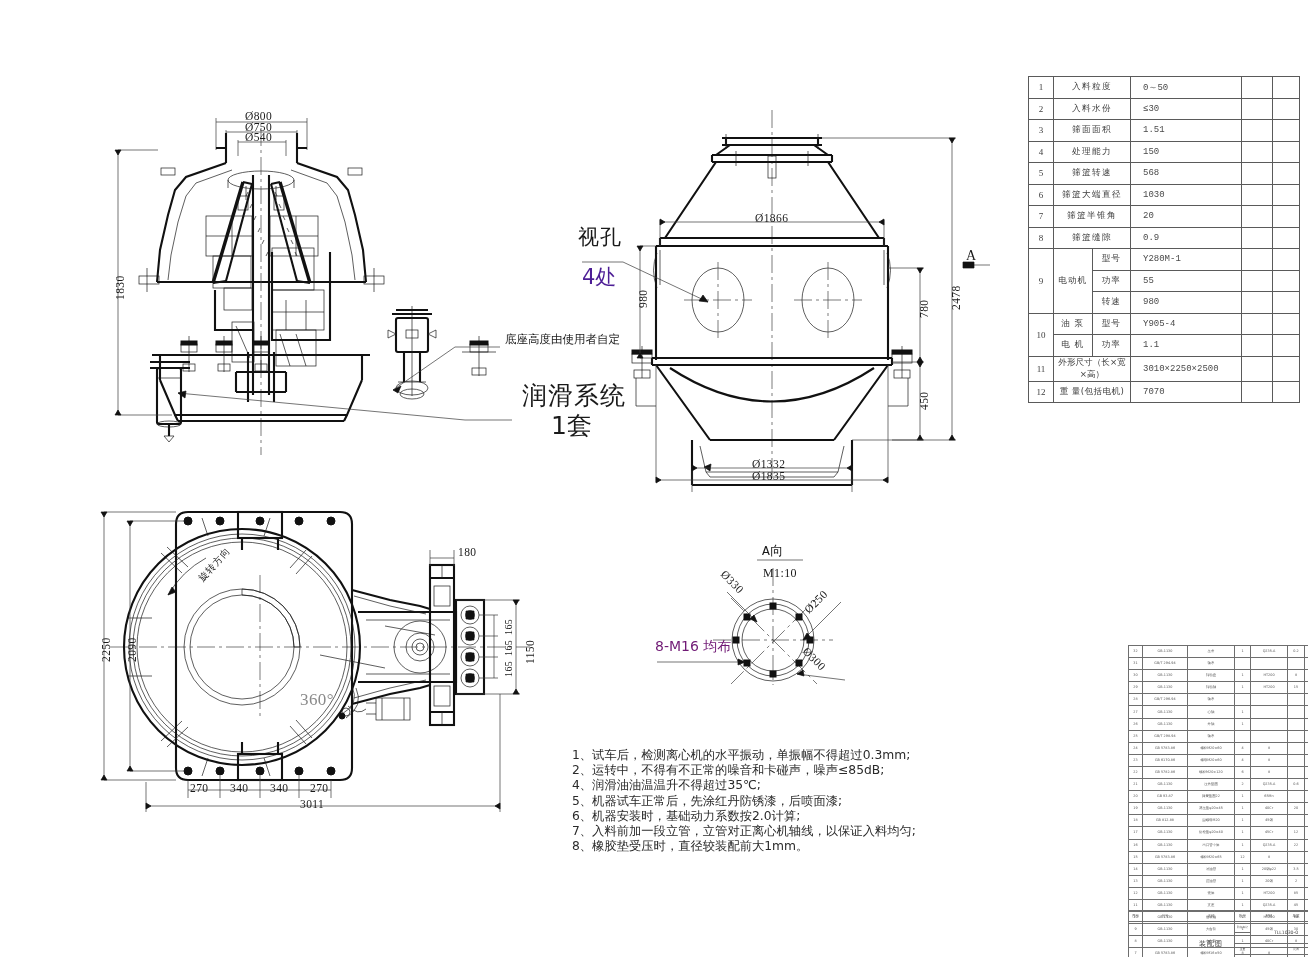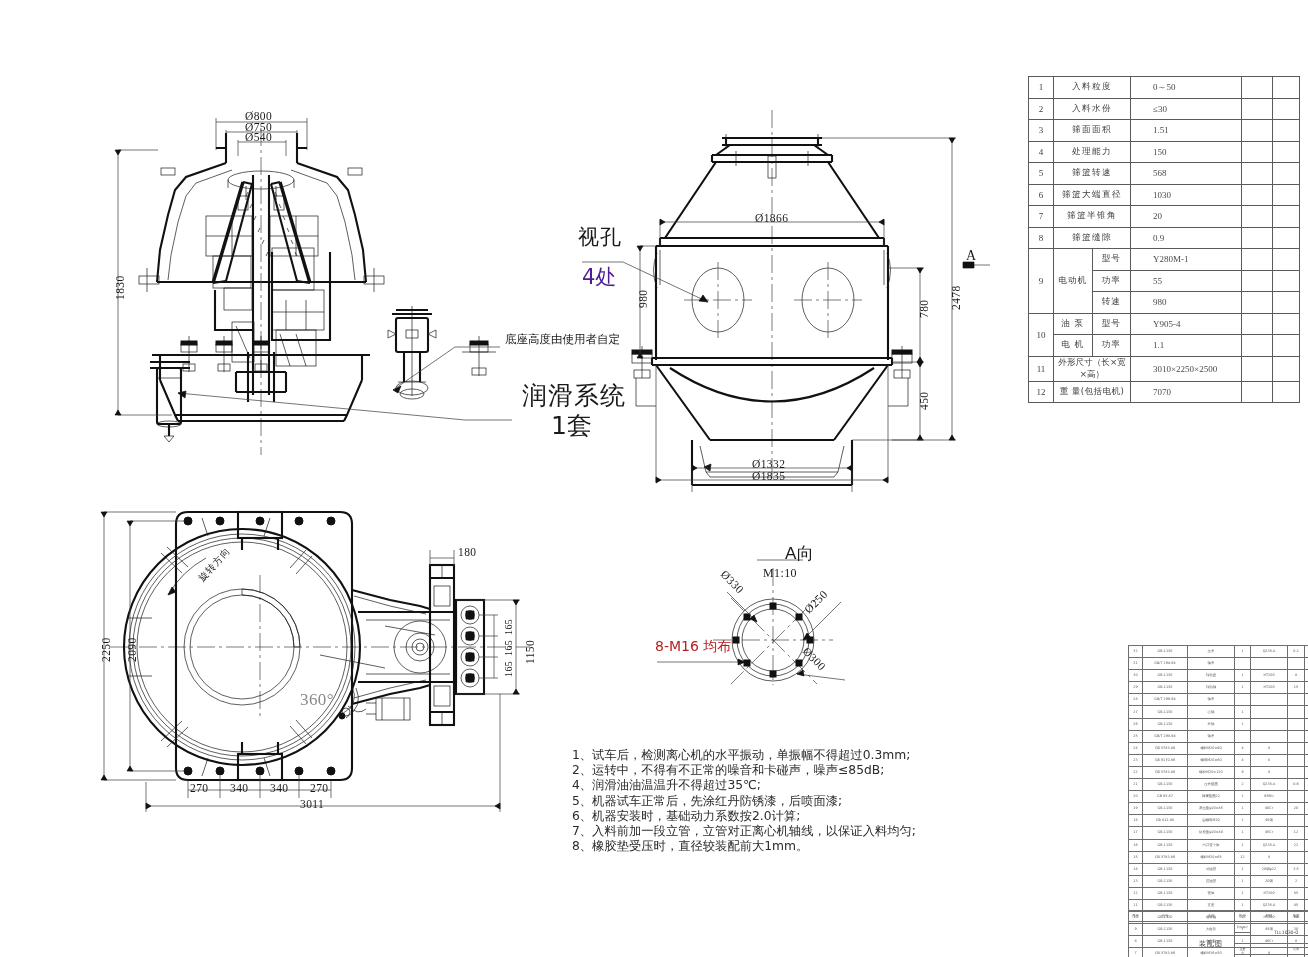--- a/index.html
+++ b/index.html
@@ -25,21 +25,21 @@
   #spec-table td{border:1px solid #5a5a5a;height:20.5px;padding:0 2px;
       color:#3d3d3d;vertical-align:middle;}
   #spec-table td.no{width:20px;text-align:center;font-family:"Liberation Serif",serif;
       font-size:9px;}
   #spec-table td.nm{width:72px;text-align:center;
       font-family:"DejaVu Sans",sans-serif;font-size:8.6px;letter-spacing:1.4px;}
   #spec-table td.nm2{width:38px;text-align:center;
       font-family:"DejaVu Sans",sans-serif;font-size:8.6px;letter-spacing:1px;}
   #spec-table td.sub{width:34px;text-align:center;
       font-family:"DejaVu Sans",sans-serif;font-size:8.6px;letter-spacing:1px;}
-  #spec-table td.val{padding-left:22px;font-family:Liberation Serif, serif;
+  #spec-table td.val{padding-left:12px;font-family:Liberation Mono, monospace;
       font-size:9px;color:#4a4a4a;}
   #spec-table td.unit{width:26px;}
   #spec-table td.u2{width:22px;}
 
   
   #tech-req{left:572px;top:748px;width:430px;}
   #tech-title{text-align:center;font-family:"DejaVu Sans",sans-serif;
       font-size:15px;color:#2a2a2a;letter-spacing:1px;margin-bottom:3px;}
   .treq{font-family:"DejaVu Sans",sans-serif;font-size:12.3px;color:#2a2a2a;
       line-height:15.2px;white-space:nowrap;}
@@ -626,27 +626,27 @@
     <path class="fillblk" d="M112 82 L105 79 L109 75 Z"></path>
     <line x1="196" y1="62" x2="158" y2="100"></line>
     <path class="fillblk" d="M158 100 L162 93 L166 98 Z"></path>
     <line x1="200" y1="140" x2="152" y2="134"></line>
     <path class="fillblk" d="M152 134 L158 130 L159 136 Z"></path>
     <line x1="12" y1="122" x2="100" y2="122"></line>
     <path class="fillblk" d="M100 122 L93 119 L93 125 Z"></path>
   </g>
 </svg>
 </div>
-<div class="lbl dimtxt b" style="left:785px;top:542px;font-size:17px;
-     font-family:Liberation Sans, sans-serif;">A向</div>
+<div class="lbl dimtxt b" style="left:762px;top:542px;font-size:13px;
+     font-family:Liberation Mono, monospace;">A向</div>
 <div class="lbl dimtxt" style="left:763px;top:566px;font-size:12px;">M1:10</div>
 <div class="lbl dimtxt" style="left:727px;top:568px;transform:rotate(45deg);transform-origin:0 0;">Ø330</div>
 <div class="lbl dimtxt" style="left:802px;top:607px;transform:rotate(-45deg);transform-origin:0 0;">Ø250</div>
 <div class="lbl dimtxt" style="left:809px;top:645px;transform:rotate(45deg);transform-origin:0 0;">Ø300</div>
-<div class="lbl cn" style="left:655px;top:638px;font-size:14px;color:#b91c1c;">8-M16 均布</div>
+<div class="lbl cn" style="left:655px;top:638px;font-size:14px;color:#701a75;">8-M16 均布</div>
 
 <div class="abs" id="spec-table">
   <table>
     <tbody>
       <tr>
         <td class="no">1</td>
         <td class="nm" colspan="2">入料粒度</td>
         <td class="val">0～50</td>
         <td class="unit"></td>
         <td class="u2"></td>

